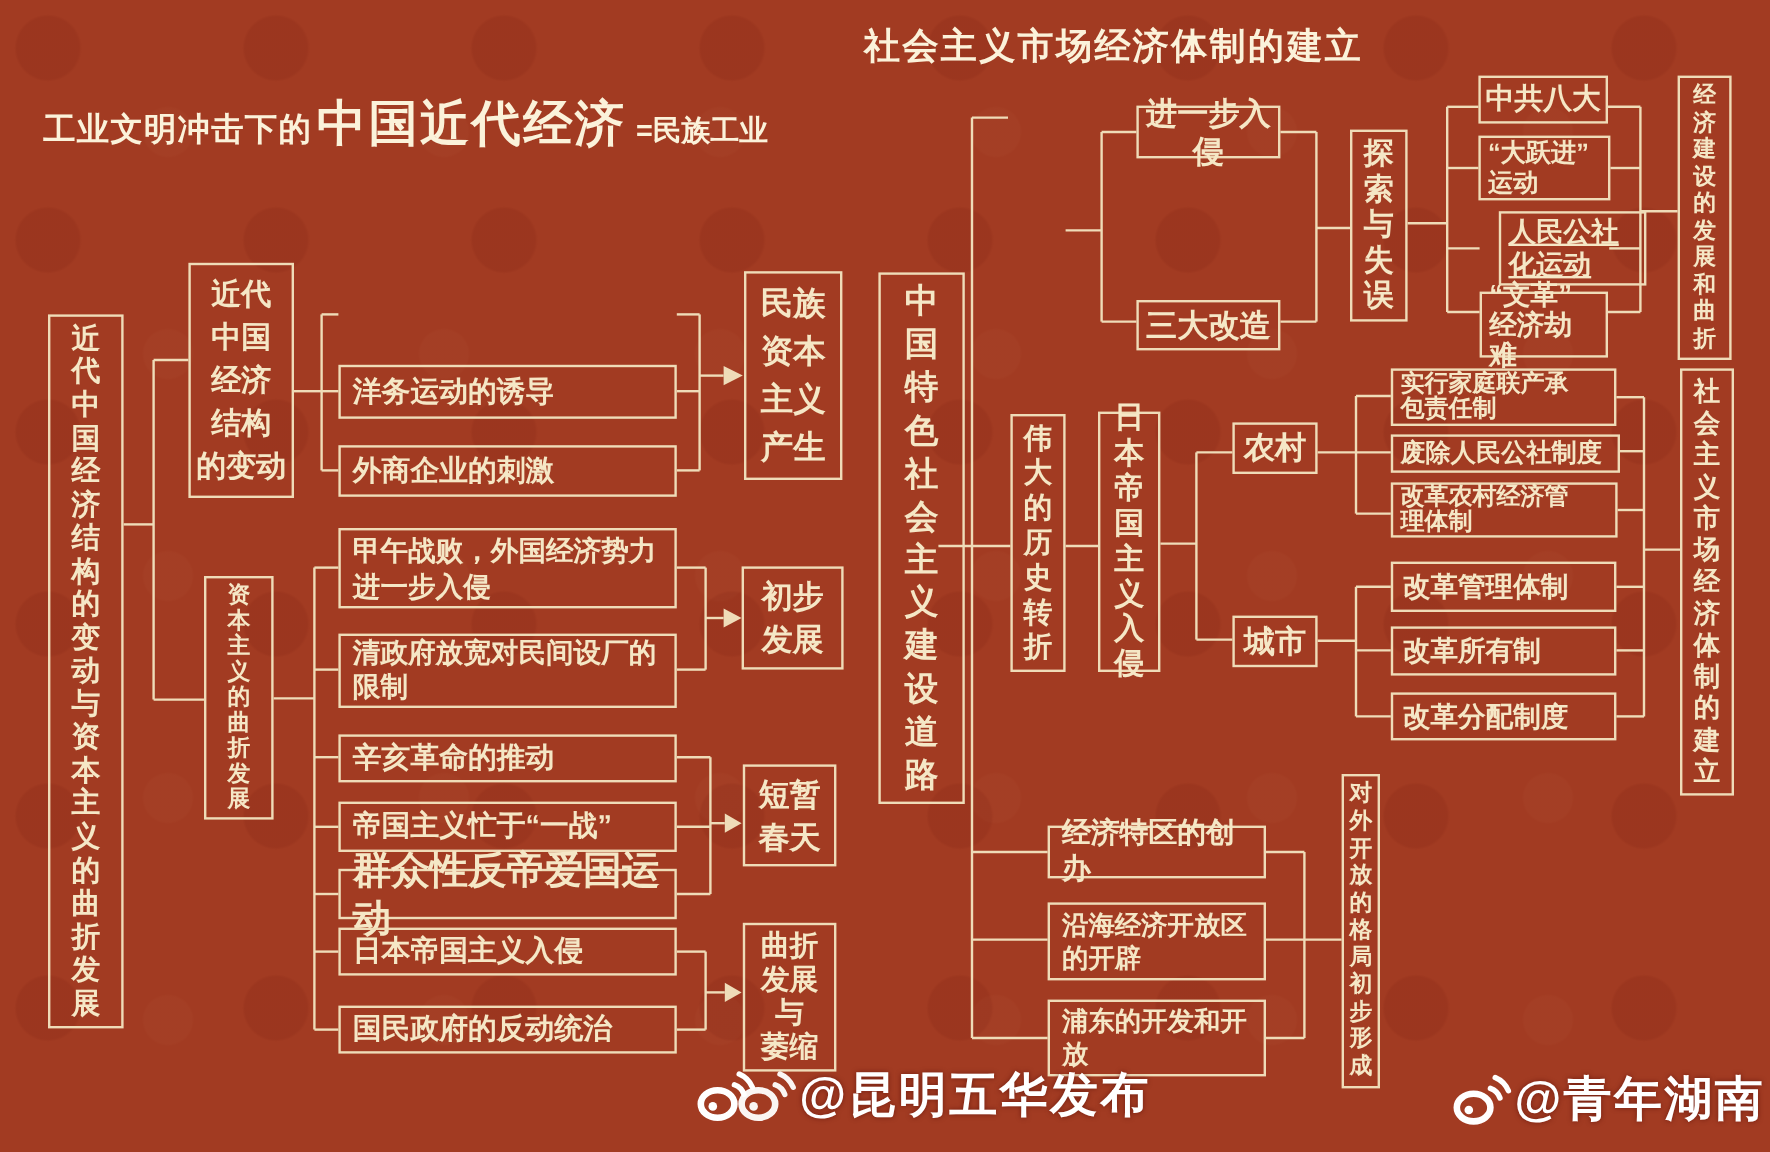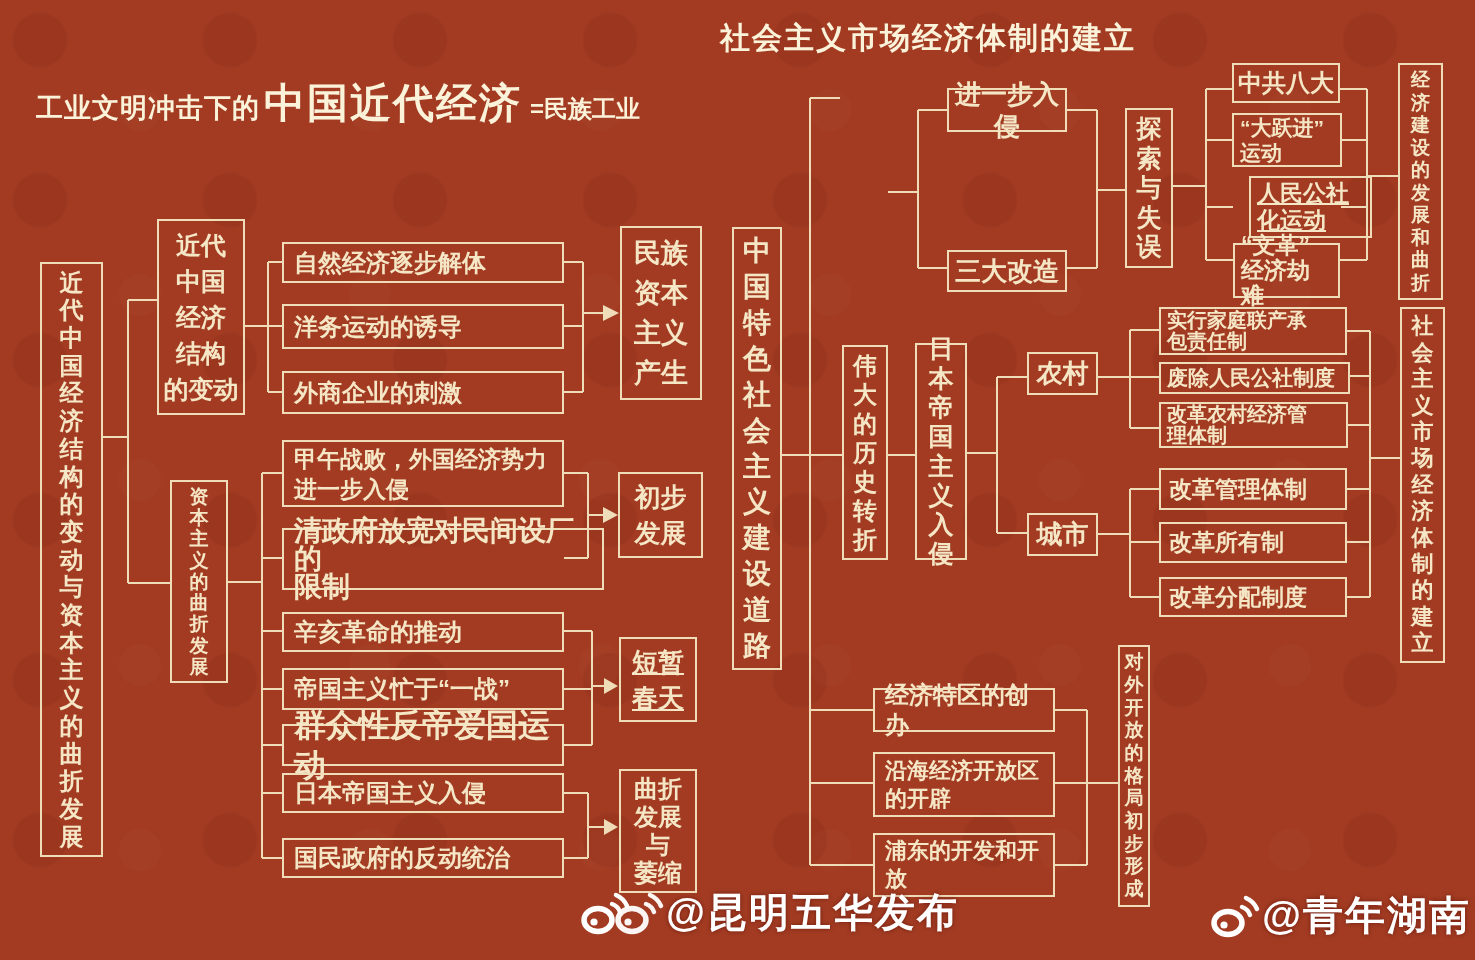--- a/index.html
+++ b/index.html
@@ -160,53 +160,52 @@
   <div class="bx vt" style="left:40px;top:262px;width:63px;height:595px;font-size:24px;line-height:27.7px;">
     <span>近代中国经济结构的变动与资本主义的曲折发展</span>
   </div>
 
   <div class="bx hc" style="left:157px;top:219px;width:88px;height:196px;font-size:25px;line-height:36px;padding:0;">近代
 中国
 经济
 结构
 的变动</div>
 
-  <div class="bx hl" style="left:282px;top:242px;width:282px;height:41px;font-size:24px;">自然经济逐步解体</div>
   <div class="bx hl" style="left:282px;top:304px;width:282px;height:45px;font-size:24px;">洋务运动的诱导</div>
   <div class="bx hl" style="left:282px;top:371px;width:282px;height:43px;font-size:24px;">外商企业的刺激</div>
 
   <div class="bx hc" style="left:620px;top:226px;width:82px;height:174px;font-size:27px;line-height:40px;">民族
 资本
 主义
 产生</div>
 
   <div class="bx vt" style="left:170px;top:480px;width:58px;height:203px;font-size:19px;line-height:21.2px;">
     <span>资本主义的曲折发展</span>
   </div>
 
   <div class="bx hl" style="left:282px;top:440px;width:282px;height:67px;font-size:23px;line-height:30px;">甲午战败，外国经济势力
 进一步入侵</div>
-  <div class="bx hl" style="left:282px;top:528px;width:322px;height:62px;font-size:28px;line-height:28px;font-family:Liberation Serif, serif;">清政府放宽对民间设厂的
+  <div class="bx hl" style="left:282px;top:528px;width:282px;height:62px;font-size:23px;line-height:28px;font-family:Liberation Serif, serif;">清政府放宽对民间设厂的
 限制</div>
   <div class="bx hl" style="left:282px;top:612px;width:282px;height:40px;font-size:24px;">辛亥革命的推动</div>
   <div class="bx hl" style="left:282px;top:668px;width:282px;height:42px;font-size:24px;">帝国主义忙于“一战”</div>
   <div class="bx hl" style="left:282px;top:724px;width:282px;height:42px;font-size:32px;">群众性反帝爱国运动</div>
   <div class="bx hl" style="left:282px;top:773px;width:282px;height:40px;font-size:24px;">日本帝国主义入侵</div>
   <div class="bx hl" style="left:282px;top:838px;width:282px;height:40px;font-size:24px;">国民政府的反动统治</div>
 
   <div class="bx hc" style="left:618px;top:472px;width:85px;height:86px;font-size:26px;line-height:36px;">初步
 发展</div>
-  <div class="bx hc" style="left:619px;top:637px;width:78px;height:85px;font-size:26px;line-height:36px;text-decoration:underline;">短暂
+  <div class="bx hc" style="left:619px;top:637px;width:78px;height:85px;font-size:26px;line-height:36px;">短暂
 春天</div>
   <div class="bx hc" style="left:619px;top:769px;width:78px;height:124px;font-size:24px;line-height:28px;">曲折
 发展
 与
 萎缩</div>
 
-  <div class="bx vt" style="left:732px;top:227px;width:50px;height:443px;font-size:28px;line-height:35.9px;">
+  <div class="bx vt" style="left:732px;top:227px;width:72px;height:443px;font-size:28px;line-height:35.9px;">
     <span>中国特色社会主义建设道路</span>
   </div>
 
 
   <div class="bx hc" style="left:947px;top:88px;width:120px;height:44px;font-size:26px;">进一步入侵</div>
   <div class="bx hc" style="left:947px;top:250px;width:120px;height:42px;font-size:26px;">三大改造</div>
 
   <div class="bx vt" style="left:1125px;top:108px;width:48px;height:160px;font-size:25px;line-height:29.6px;">
     <span>探索与失误</span>
   </div>

